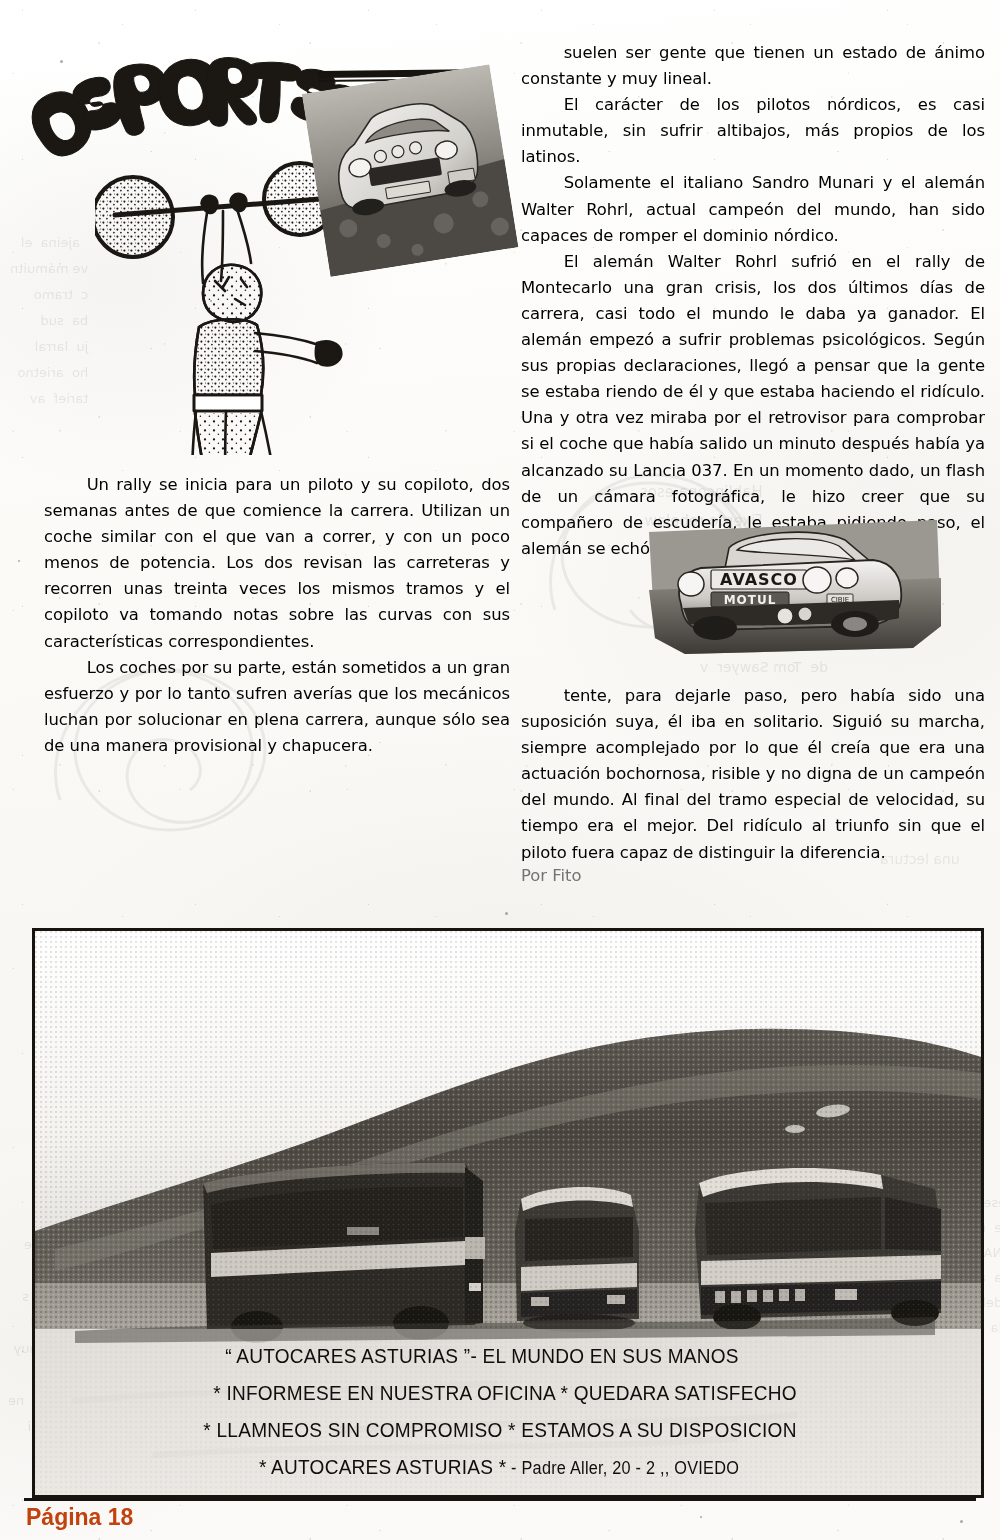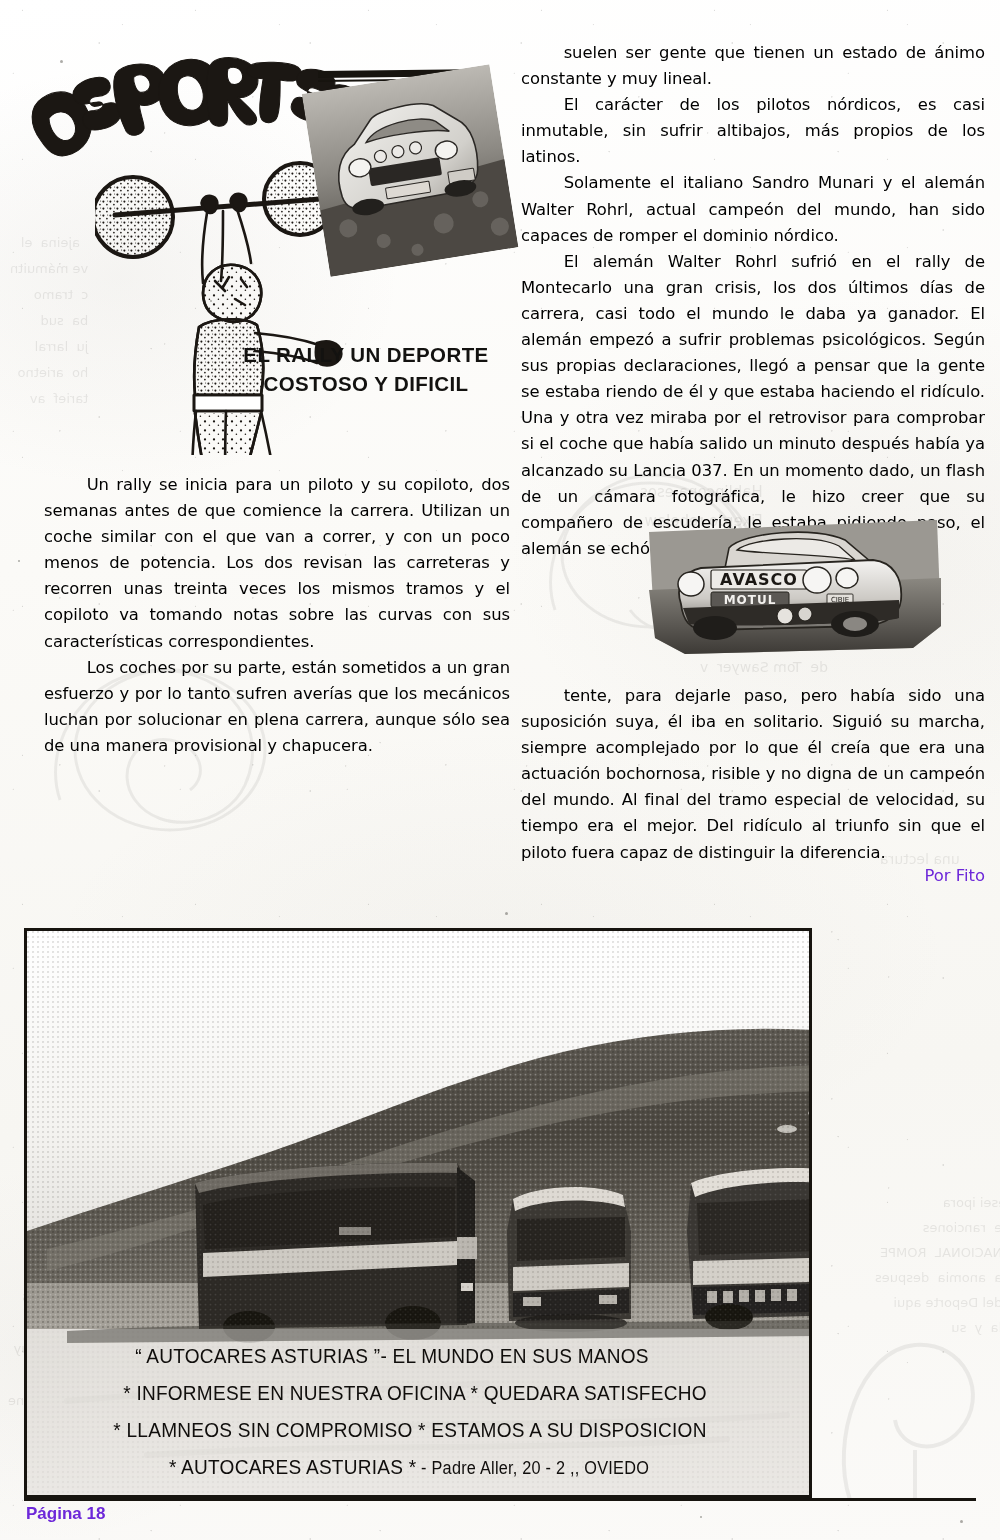--- a/index.html
+++ b/index.html
@@ -82,29 +82,29 @@
     text-align:justify;
     color:#000000;
     letter-spacing:-0.05px;
   }
   .col p{margin:0;text-indent:2.6em;}
   .col-left{left:16px;top:472px;width:466px;margin-left:28px;}
   .col-right-top{left:521px;top:40px;width:464px;}
   .col-right-bot{left:521px;top:683px;width:464px;}
   .byline{
     position:absolute;left:521px;top:866px;width:464px;
-    text-align:right;font-size:16.4px;color:#6d28d9;
+    font-size:16.4px;color:#737373;
   }
   .car2{
     position:absolute;left:645px;top:498px;width:300px;height:170px;
   }
 
   
   .ad{
-    position:absolute;left:24px;top:928px;width:788px;height:570px;
+    position:absolute;left:32px;top:928px;width:952px;height:570px;
     border:3px solid #17140f;
     box-sizing:border-box;
     overflow:hidden;
     background:#7dd3fc;
   }
   .ad-photo{position:absolute;inset:0;}
   .ad-text{
     position:absolute;left:0;right:0;bottom:8px;
     text-align:center;
     font-family:"Liberation Sans",sans-serif;
@@ -123,21 +123,21 @@
   .ad-line.l4{margin-left:-18px;}
   .ad-line .small{font-size:17.5px;}
 
   
   .footrule{
     position:absolute;left:24px;top:1498px;width:952px;height:3px;background:#17140f;
   }
   .pagenum{
     position:absolute;left:26px;top:1504px;
     font-family:"Liberation Sans",sans-serif;
-    font-weight:bold;font-size:17px;color:#6d28d9;
+    font-weight:bold;font-size:23px;color:#c2410c;
   }
   
   .dust{position:absolute;background:#4a4640;border-radius:50%;z-index:6;pointer-events:none;opacity:.45;}
 </style>
 </head>
 <body>
 
 <div class="paper"></div>
 <div class="speckle"></div>
 
@@ -369,24 +369,20 @@
           <rect x="58" y="84" width="44" height="11" rx="1" fill="#ddd9d3" stroke="#2b2825" stroke-width="1"></rect>
 
           <rect x="122" y="78" width="26" height="12" rx="1" fill="#cfccc6" stroke="#2b2825" stroke-width="1"></rect>
 
           <ellipse cx="38" cy="100" rx="16" ry="8" fill="#22201d"></ellipse>
           <ellipse cx="132" cy="96" rx="16" ry="8" fill="#22201d"></ellipse>
         </g>
       </svg>
     </div>
 
-    <div class="headline">
-      <div>EL RALLY UN DEPORTE</div>
-      <div>COSTOSO Y DIFICIL</div>
-    </div>
   </div>
 
   <div class="col col-left">
     <p>Un rally se inicia para un piloto y su copiloto, dos semanas antes de que comience la carrera. Utilizan un coche similar con el que van a correr, y con un poco menos de potencia. Los dos revisan las carreteras y recorren unas treinta veces los mismos tramos y el copiloto va tomando notas sobre las curvas con sus características correspondientes.</p>
     <p>Los coches por su parte, están sometidos a un gran esfuerzo y por lo tanto sufren averías que los mecánicos luchan por solucionar en plena carrera, aunque sólo sea de una manera provisional y chapucera.</p>
   </div>
 
   <div class="col col-right-top">
     <p>suelen ser gente que tienen un estado de ánimo constante y muy lineal.</p>
     <p>El carácter de los pilotos nórdicos, es casi inmutable, sin sufrir altibajos, más propios de los latinos.</p>

